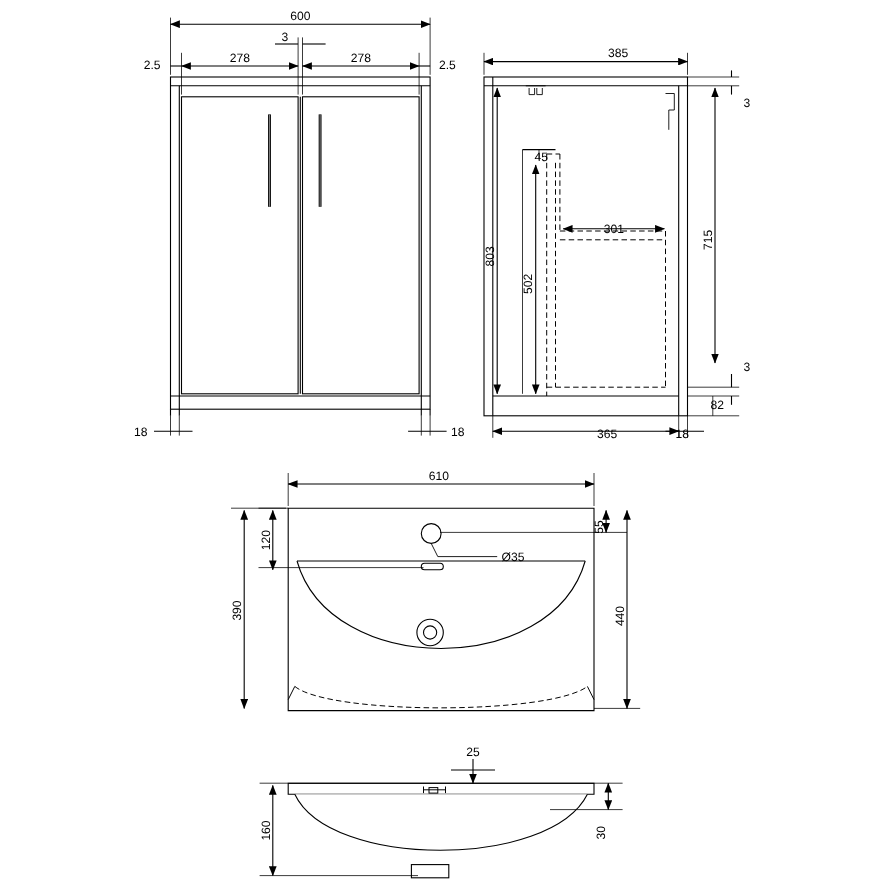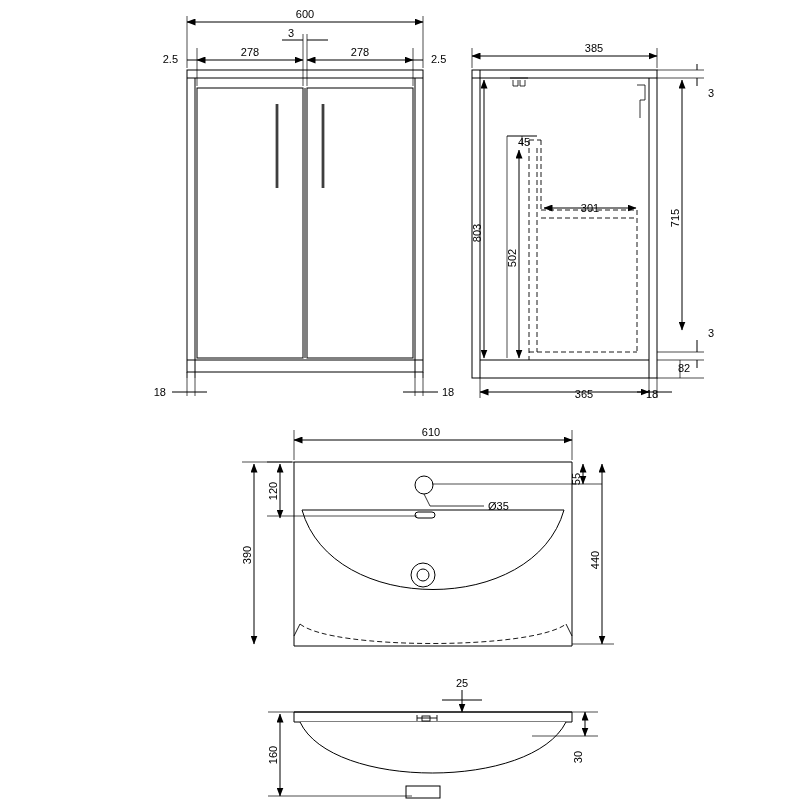--- a/index.html
+++ b/index.html
@@ -11,21 +11,20 @@
     width: 800px;
     height: 800px;
     font-family: "Liberation Sans", sans-serif;
     color: #000000;
     overflow: hidden;
   }
   #sheet {
     position: relative;
     width: 725px;
     height: 800px;
-    margin-left: 32px;
   }
   svg#drawing {
     position: absolute;
     left: 0;
     top: 0;
     width: 800px;
     height: 800px;
   }
   .dimtext {
     font-family: "Liberation Sans", sans-serif;

